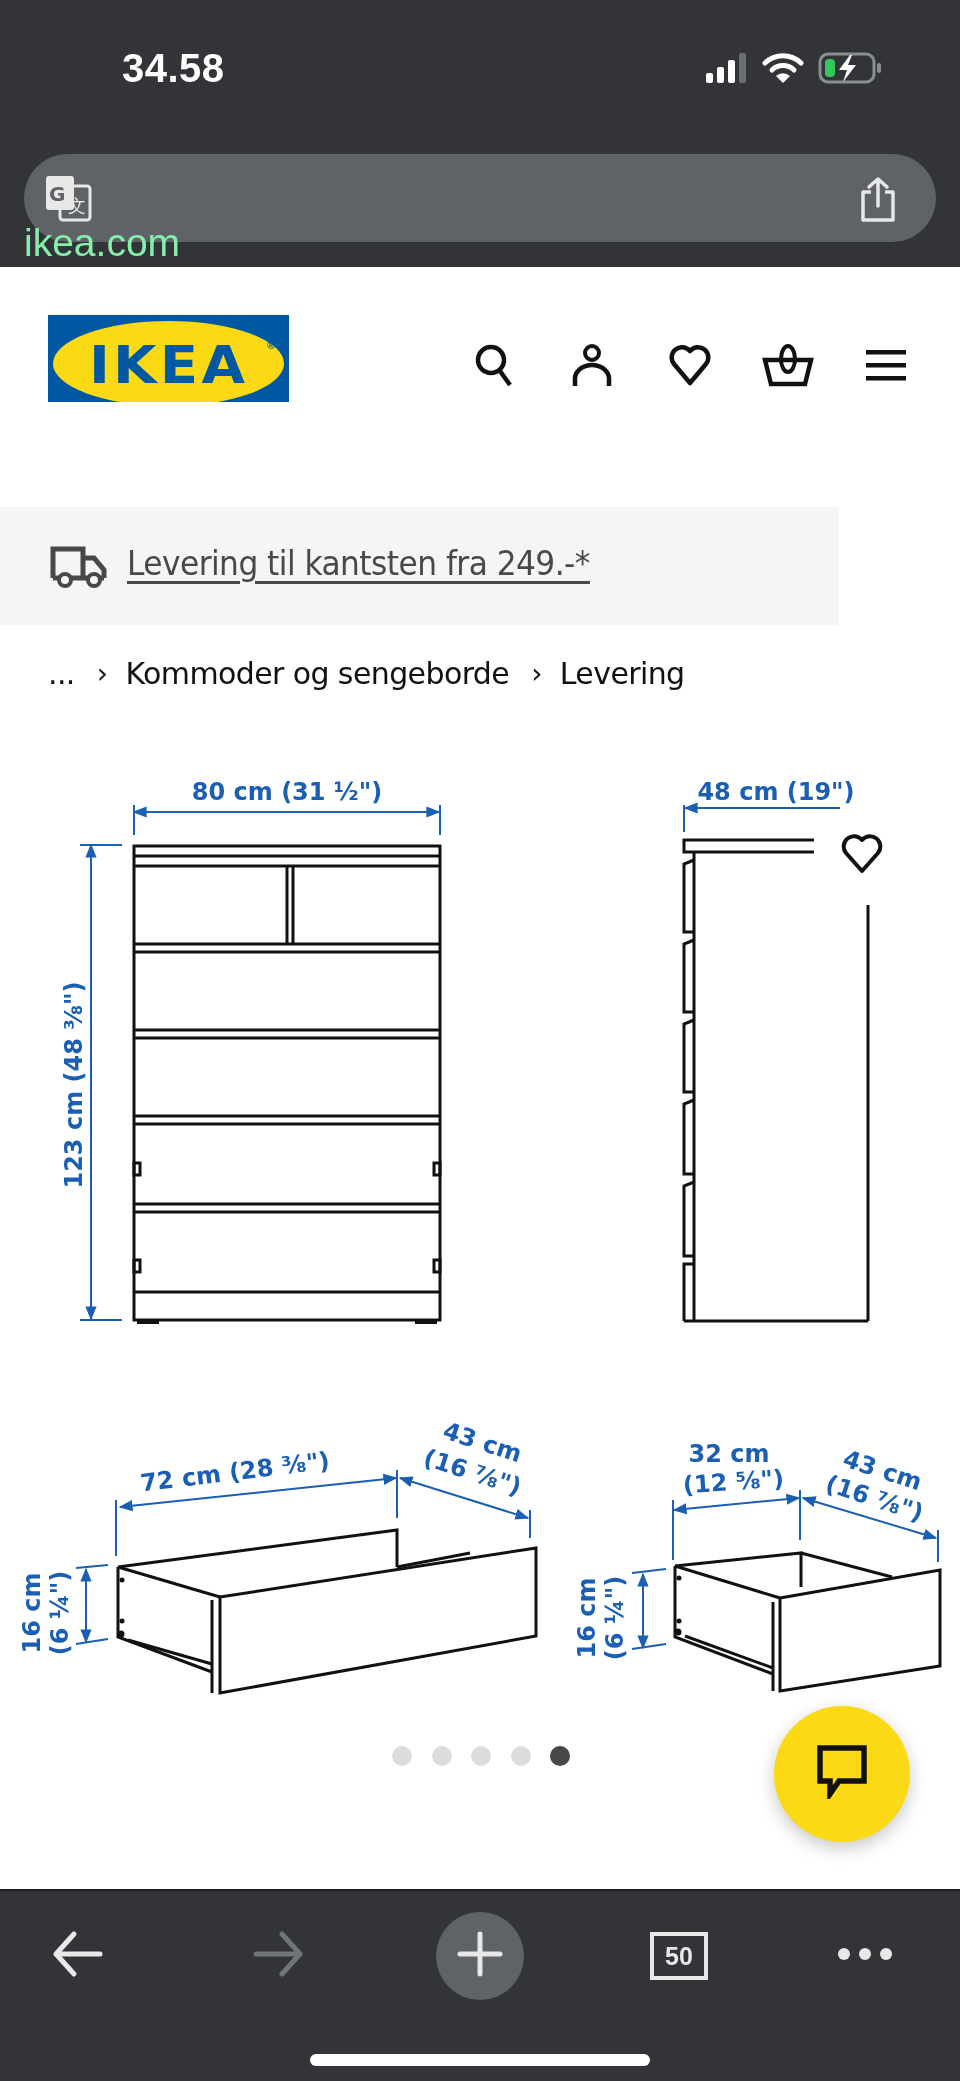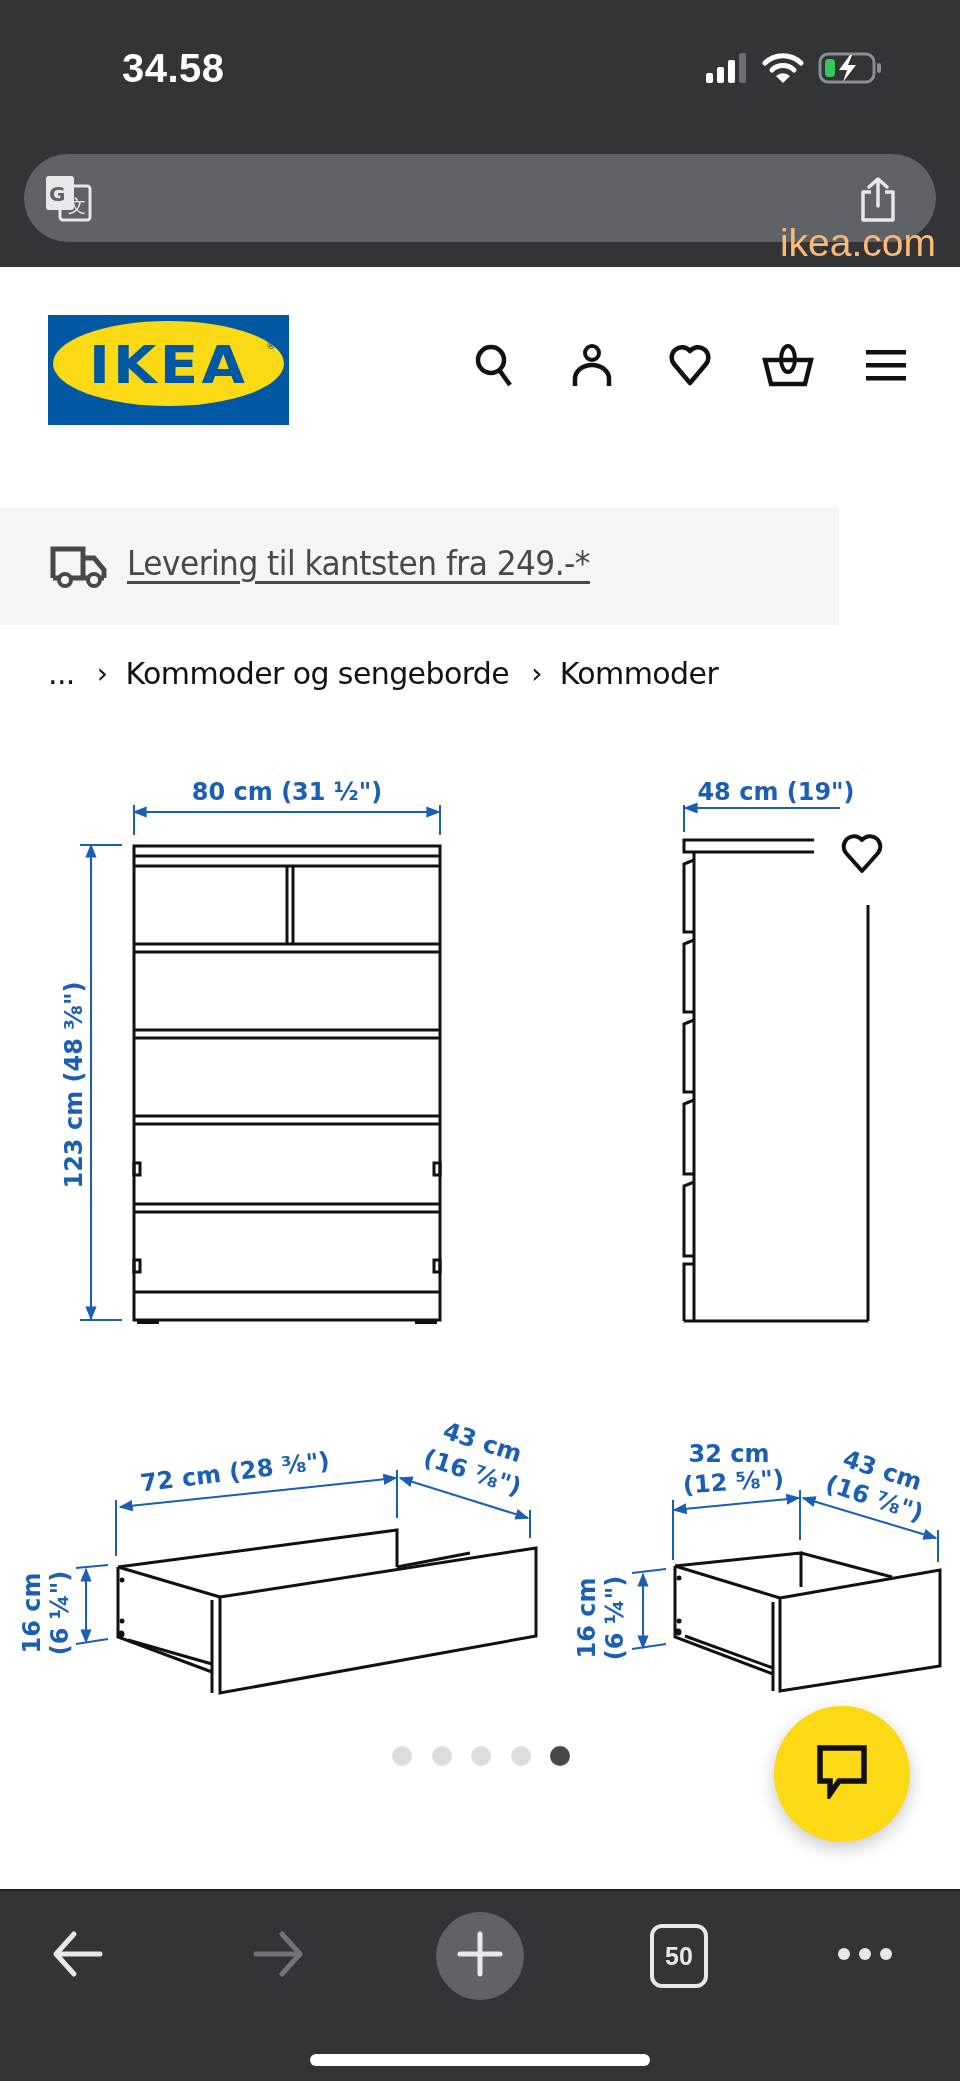--- a/index.html
+++ b/index.html
@@ -4,27 +4,27 @@
 <style>
   * { box-sizing: border-box; margin: 0; padding: 0; }
   html, body { width: 960px; height: 2081px; overflow: hidden; background: #ffffff; font-family: "Liberation Sans", "DejaVu Sans", sans-serif; }
   .page { position: relative; width: 960px; height: 2081px; }
 
   
   .top-chrome { position: absolute; left: 0; top: 0; width: 960px; height: 267px; background: #323437; }
   .status-time { position: absolute; left: 122px; top: 46px; font-size: 40px; font-weight: 600; color: #ffffff; letter-spacing: 0.5px; font-family: "Liberation Sans", sans-serif; }
   .status-icons { position: absolute; right: 78px; top: 52px; display: flex; align-items: center; gap: 14px; }
   .url-bar { position: absolute; left: 24px; top: 154px; width: 912px; height: 88px; background: #5f6266; border-radius: 44px; }
-  .url-text { position: absolute; left: 0; right: 0; top: 20px; text-align: right; font-size: 39px; color: #fdba74; font-family: "Liberation Sans", sans-serif; margin-top: 47px; }
+  .url-text { position: absolute; left: 0; right: 0; top: 20px; text-align: left; font-size: 39px; color: #86efac; font-family: "Liberation Sans", sans-serif; margin-top: 47px; }
   .translate-icon { position: absolute; left: 20px; top: 20px; }
   .share-icon { position: absolute; right: 38px; top: 22px; }
 
   
   .site-header { position: absolute; left: 0; top: 267px; width: 960px; height: 240px; background: #ffffff; }
-  .ikea-logo { position: absolute; left: 48px; top: 48px; width: 241px; height: 110px; background: #0058a3; overflow: hidden; padding-left: 29px; }
+  .ikea-logo { position: absolute; left: 48px; top: 48px; width: 241px; height: 87px; background: #0058a3; overflow: hidden; padding-left: 29px; }
   .ikea-logo .ellipse { position: absolute; left: 5px; top: 6px; width: 231px; height: 85px; border-radius: 50%; background: #fbd914; }
   .ikea-logo .word { position: absolute; left: 0; right: 0; top: 20px; text-align: center; font-family: "DejaVu Sans", sans-serif; font-weight: 900; font-size: 52px; color: #0058a3; letter-spacing: 3px; transform: scaleX(1.08); }
   .ikea-logo .reg { position: absolute; right: 14px; top: 24px; font-size: 11px; color: #0058a3; font-weight: bold; }
   .nav-icons { position: absolute; left: 445px; top: 72px; display: flex; gap: 0; }
   .nav-icon { width: 98px; height: 56px; display: flex; align-items: center; justify-content: center; cursor: pointer; }
 
   
   .delivery { position: absolute; left: 0; top: 507px; width: 839px; height: 118px; background: #f5f5f5; }
   .truck-icon { position: absolute; left: 50px; top: 38px; }
   .delivery-link { position: absolute; left: 127px; top: 36px; font-size: 34px; color: #484848; text-decoration: underline; text-underline-offset: 6px; font-family: "DejaVu Sans", sans-serif; letter-spacing: -0.6px; transform: scaleX(0.92); transform-origin: left; }
@@ -44,21 +44,21 @@
   .dot { width: 20px; height: 20px; border-radius: 50%; background: #dcdcdc; cursor: pointer; }
   .dot.active { background: #484848; }
 
   
   .chat-fab { position: absolute; left: 774px; top: 1706px; width: 136px; height: 136px; border-radius: 50%; background: #fbd914; box-shadow: 0 6px 18px rgba(0,0,0,0.22); display: flex; align-items: center; justify-content: center; cursor: pointer; }
 
   
   .bottom-chrome { position: absolute; left: 0; top: 1889px; width: 960px; height: 192px; background: #323437; border-top: 2px solid #1e1f21; }
   .tb-btn { position: absolute; top: 20px; height: 90px; display: flex; align-items: center; justify-content: center; cursor: pointer; }
   .plus-bg { width: 88px; height: 88px; border-radius: 50%; background: #5f6266; display: flex; align-items: center; justify-content: center; }
-  .tabs-count { width: 58px; height: 64px; border: 4px solid #e8e8e8; border-radius: 12px; color: #e8e8e8; font-size: 25px; font-weight: 600; display: flex; align-items: center; justify-content: center; font-family: "Liberation Sans", sans-serif; }
+  .tabs-count { width: 58px; height: 48px; border: 4px solid #e8e8e8; border-radius: 0; color: #e8e8e8; font-size: 25px; font-weight: 600; display: flex; align-items: center; justify-content: center; font-family: "Liberation Sans", sans-serif; }
   .home-indicator { position: absolute; left: 310px; top: 163px; width: 340px; height: 12px; border-radius: 6px; background: #ffffff; }
 </style>
 </head>
 <body>
 
 <div class="page">
 
   <div class="top-chrome">
     <div class="status-time">34.58</div>
     <div class="status-icons">
@@ -167,21 +167,21 @@
       </svg>
     </span>
     <a class="delivery-link">Levering til kantsten fra 249.-*</a>
   </div>
 
   <div class="breadcrumb">
     <span class="crumb">...</span>
     <span class="sep">›</span>
     <span class="crumb">Kommoder og sengeborde</span>
     <span class="sep">›</span>
-    <span class="crumb">Kommoder</span>
+    <span class="crumb">Levering</span>
   </div>
 
   <div class="gallery">
     <svg width="960" height="1000" viewBox="0 740 960 1000">
       <defs>
         <marker id="arr" viewBox="0 0 10 10" refX="9" refY="5" markerWidth="7" markerHeight="7" orient="auto-start-reverse">
           <path d="M0 1 L10 5 L0 9 Z" fill="#1a5fb4"></path>
         </marker>
       </defs>
 

